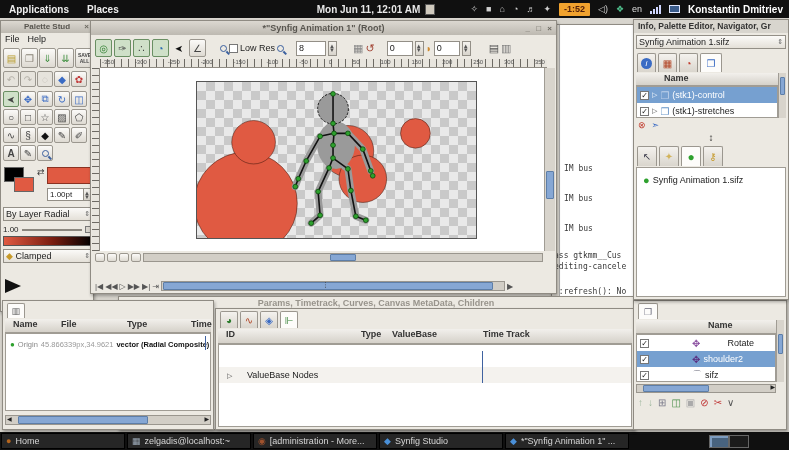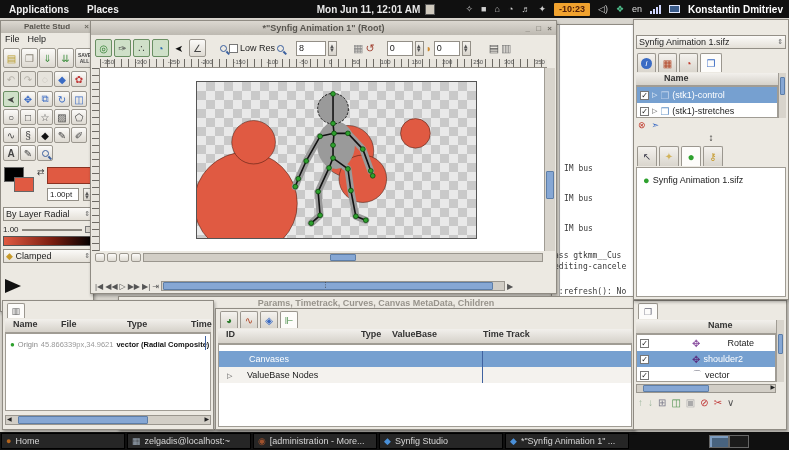--- a/index.html
+++ b/index.html
@@ -97,21 +97,21 @@
   <span class="menu-item">Places</span>
   <span style="margin-left:165px; font-weight:bold;padding-left:24px;">Mon Jun 11, 12:01 AM</span>
   <span style="width:10px;height:11px;background:#cfc9bd;border:1px solid #555;margin-left:5px;"></span>
   <div class="tray">
     <span class="tray-glyph">✧</span>
     <span class="tray-glyph">■</span>
     <span class="tray-glyph">⌂</span>
     <span class="tray-glyph">◔</span>
     <span class="tray-glyph">♬</span>
     <span class="tray-glyph">✦</span>
-    <span class="badge">-10:23</span>
+    <span class="badge">-1:52</span>
     <span class="tray-glyph">◁)</span>
     <span class="tray-glyph" style="color:#4fc08d;">❖</span>
     <span class="kb">en</span>
     <span class="bars">
         <i style="height:3px"></i>
         <i style="height:5px"></i>
         <i style="height:7px"></i>
         <i style="height:9px"></i>
       </span>
     <span class="monitor"></span>
@@ -232,21 +232,21 @@
       </span>
     <span class="btn" style="width:16px;height:16px;">
         <span class="mag"></span>
       </span>
   </div>
 
   <div style="position:absolute; left:3px; top:146px; width:20px; height:15px; background:#000; border:1px solid #666;"></div>
   <div style="position:absolute; left:13px; top:156px; width:20px; height:15px; background:#e05a42; border:1px solid #666;"></div>
   <span style="position:absolute; left:36px; top:146px; font-size:9px; color:#333;">⇄</span>
   <div style="position:absolute; left:46px; top:146px; width:44px; height:17px; background:#e05a42; border:1px solid #8a3222;"></div>
-  <div class="field" style="position:absolute; left:46px; top:167px; width:32px; height:13px; font-size:8px;">
+  <div class="field" style="position:absolute; left:46px; top:167px; width:44px; height:13px; font-size:8px;">
       <span>1.00pt</span>
     </div>
   <span class="spin" style="position:absolute; left:82px; top:167px; height:13px;">
       <span>▲</span>
       <span>▼</span>
     </span>
   <div class="field" style="position:absolute; left:2px; top:186px; width:90px; height:14px; font-size:9px; justify-content:space-between; background:linear-gradient(#fbfaf8,#e4e0d8);">
     <span>By Layer Radial</span>
       <span style="font-size:7px;color:#666;">⇕</span>
   </div>
@@ -462,23 +462,20 @@
         <span>⊩</span>
       </span>
   </div>
   <div class="hdr" style="position:absolute; left:2px; top:20px; right:2px; height:15px; font-size:9px;">
     <span style="position:absolute; left:8px;">ID</span>
     <span style="position:absolute; left:143px;">Type</span>
     <span style="position:absolute; left:174px;">ValueBase</span>
     <span style="position:absolute; left:265px;">Time Track</span>
   </div>
   <div class="white-area" style="left:2px; top:35px; right:2px; bottom:2px;">
-    <div class="sel" style="position:absolute; left:0; top:6px; right:0; height:16px; font-size:9px; line-height:16px;">
-      <span style="margin-left:30px;">Canvases</span>
-    </div>
     <div style="position:absolute; left:0; top:22px; right:0; height:16px; font-size:9px; line-height:16px; background:#f4f2ee;">
       <span style="margin-left:8px; font-size:7px; color:#444;">▷</span>
       <span style="margin-left:12px;">ValueBase Nodes</span>
     </div>
     <div class="cell-line" style="left:263px; top:6px; height:32px;"></div>
   </div>
 </div>
 
 <div class="win" style="left:633px; top:300px; width:154px; height:130px; z-index:5;">
   <span class="tab on" style="position:absolute; left:4px; top:2px; width:20px; height:16px; font-size:9px; color:#667;">
@@ -495,21 +492,21 @@
       <span style="font-size:9px;margin-left:24px;">Rotate</span>
     </div>
     <div class="row sel" style="left:0; top:16px; right:0; height:16px; padding-left:3px;">
       <span class="checkbox">✓</span>
       <span style="margin-left:40px; color:#5a2f80;">✥</span>
       <span style="font-size:9px;">shoulder2</span>
     </div>
     <div class="row" style="left:0; top:32px; right:0; height:16px; padding-left:3px;">
       <span class="checkbox">✓</span>
       <span style="margin-left:40px; color:#667;">⌒</span>
-      <span style="font-size:9px;">vector</span>
+      <span style="font-size:9px;">sifz</span>
     </div>
   </div>
   <div class="vscroll" style="right:2px; top:19px; width:8px; height:62px;">
     <div class="thumb" style="left:1px; top:14px; width:5px; height:20px;"></div>
   </div>
   <div style="position:absolute; left:2px; top:83px; right:10px; height:9px; background:#d2cec6; border:1px solid #9a968e;">
     <div class="thumb" style="left:6px; top:0; width:66px; height:7px;"></div>
     <span style="position:absolute; right:0; top:-2px; font-size:6px;">▶</span>
   </div>
   <div class="row" style="left:4px; top:96px; gap:5px; font-size:10px;">
@@ -518,20 +515,23 @@
     <span style="color:#778;">⊞</span>
     <span style="color:#4a8f4a;">◫</span>
     <span style="color:#aaa;">▣</span>
     <span style="color:#c03a3a;">⊘</span>
     <span style="color:#c03a3a;">✂</span>
     <span style="color:#555;">∨</span>
   </div>
 </div>
 
 <div class="win" style="left:633px; top:19px; width:156px; height:281px; z-index:6;">
+  <div class="titlebar" style="height:13px; font-size:8.5px; line-height:13px; text-align:left; padding-left:4px; color:#333; background:#d8d5ce;">
+    <span>Info, Palette Editor, Navigator, Gr</span>
+  </div>
   <div class="field" style="position:absolute; left:2px; top:15px; right:2px; height:14px; font-size:9px; justify-content:space-between; background:linear-gradient(#fbfaf8,#e4e0d8);">
     <span>Synfig Animation 1.sifz</span>
     <span style="font-size:7px; color:#666;">⇕</span>
   </div>
   <div class="row" style="left:3px; top:33px; gap:2px;">
     <span class="tab" style="width:19px;height:19px;">
         <span style="width:11px;height:11px;border-radius:50%;background:#3a6bc4;color:#fff;font-size:8px;font-style:italic;display:inline-flex;align-items:center;justify-content:center;">i</span>
       </span>
     <span class="tab" style="width:19px;height:19px;color:#b04020;">
         <span>▦</span>

